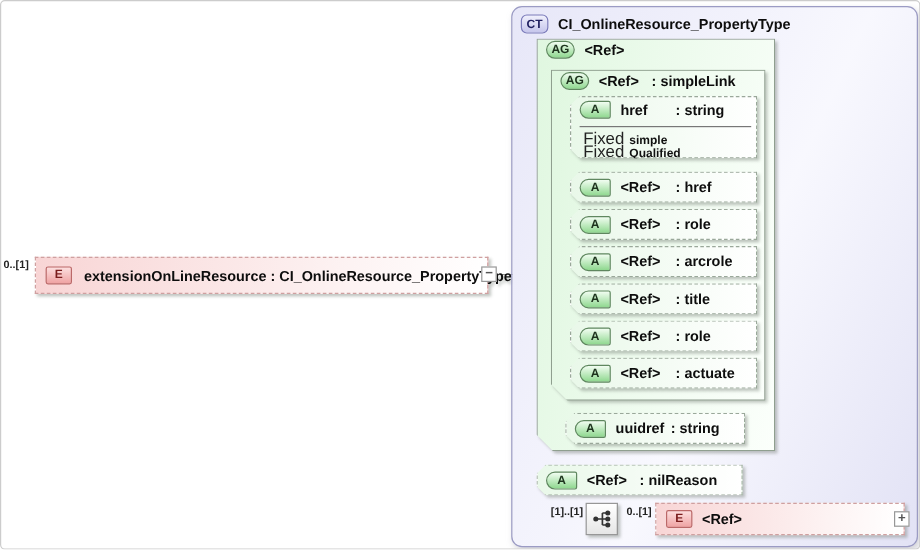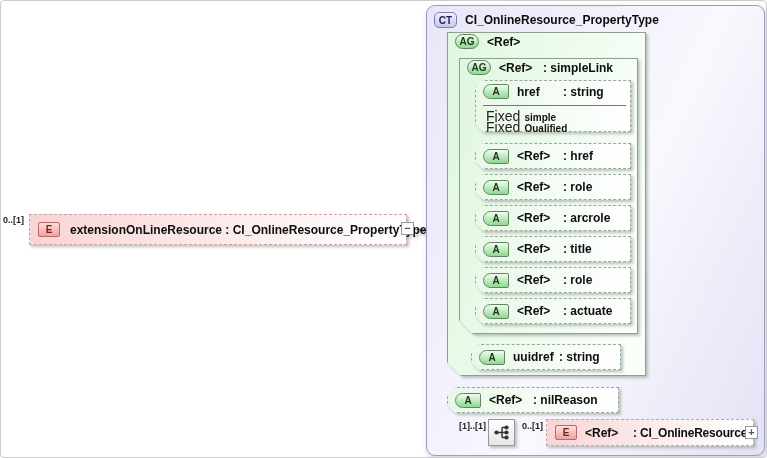--- a/index.html
+++ b/index.html
@@ -185,18 +185,17 @@
       <circle cx="17.5" cy="17.5" r="2.1" fill="#333"></circle>
     </svg>
   </div>
 
   <span class="abs card" style="left:521px;top:420px;">0..[1]</span>
 
   <div class="abs shadow" style="left:545px;top:418px;width:208px;height:27px;">
     <div class="fill epink row" style="padding-left:8px;">
       <span class="badge b-e">E</span>
       <span class="txt nm w48">&lt;Ref&gt;</span>
-      <span class="txt" style="letter-spacing:-0.2px;">: CI_OnlineResource</span>
     </div>
   </div>
   <div class="btn" style="left:744px;top:425px;">+</div>
 
 </div>
 
 </body></html>

